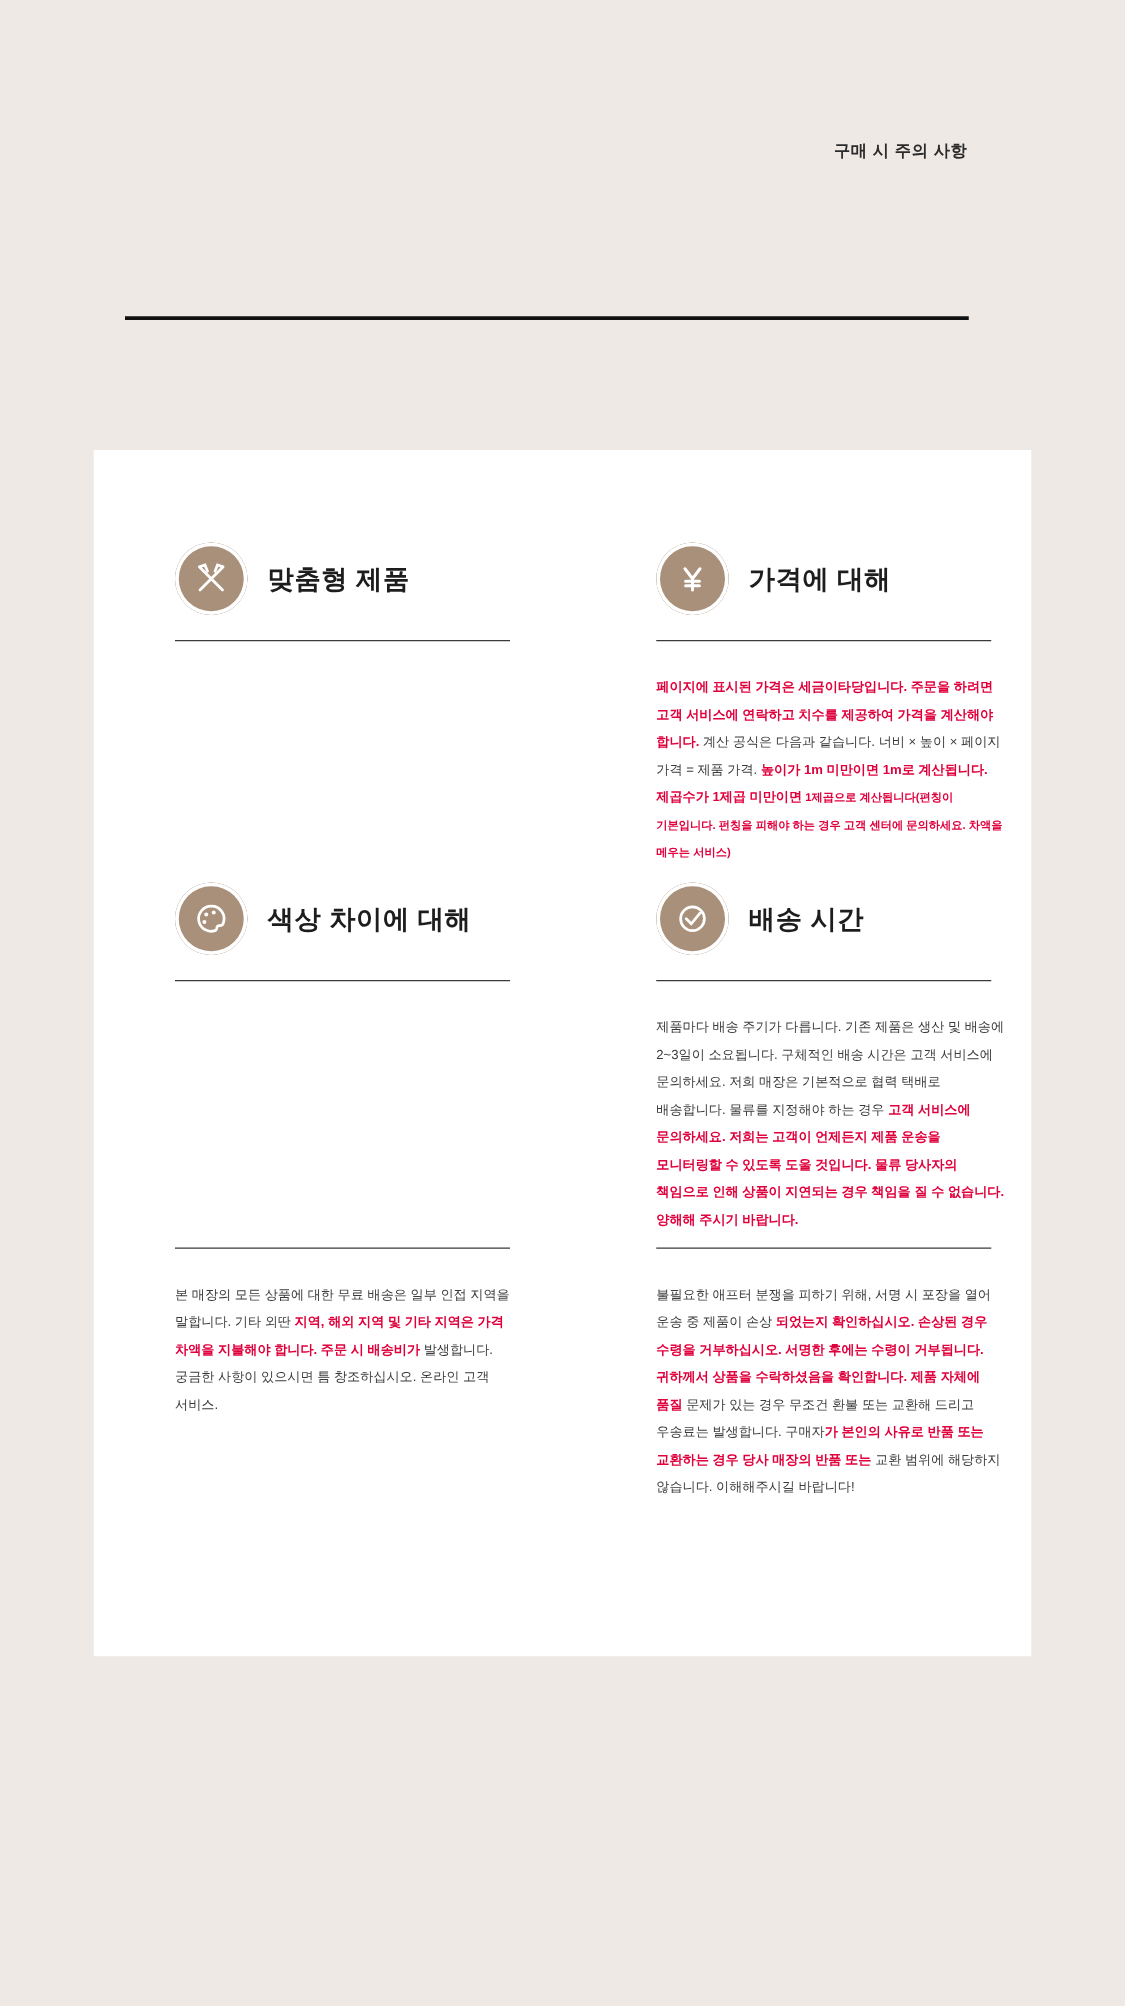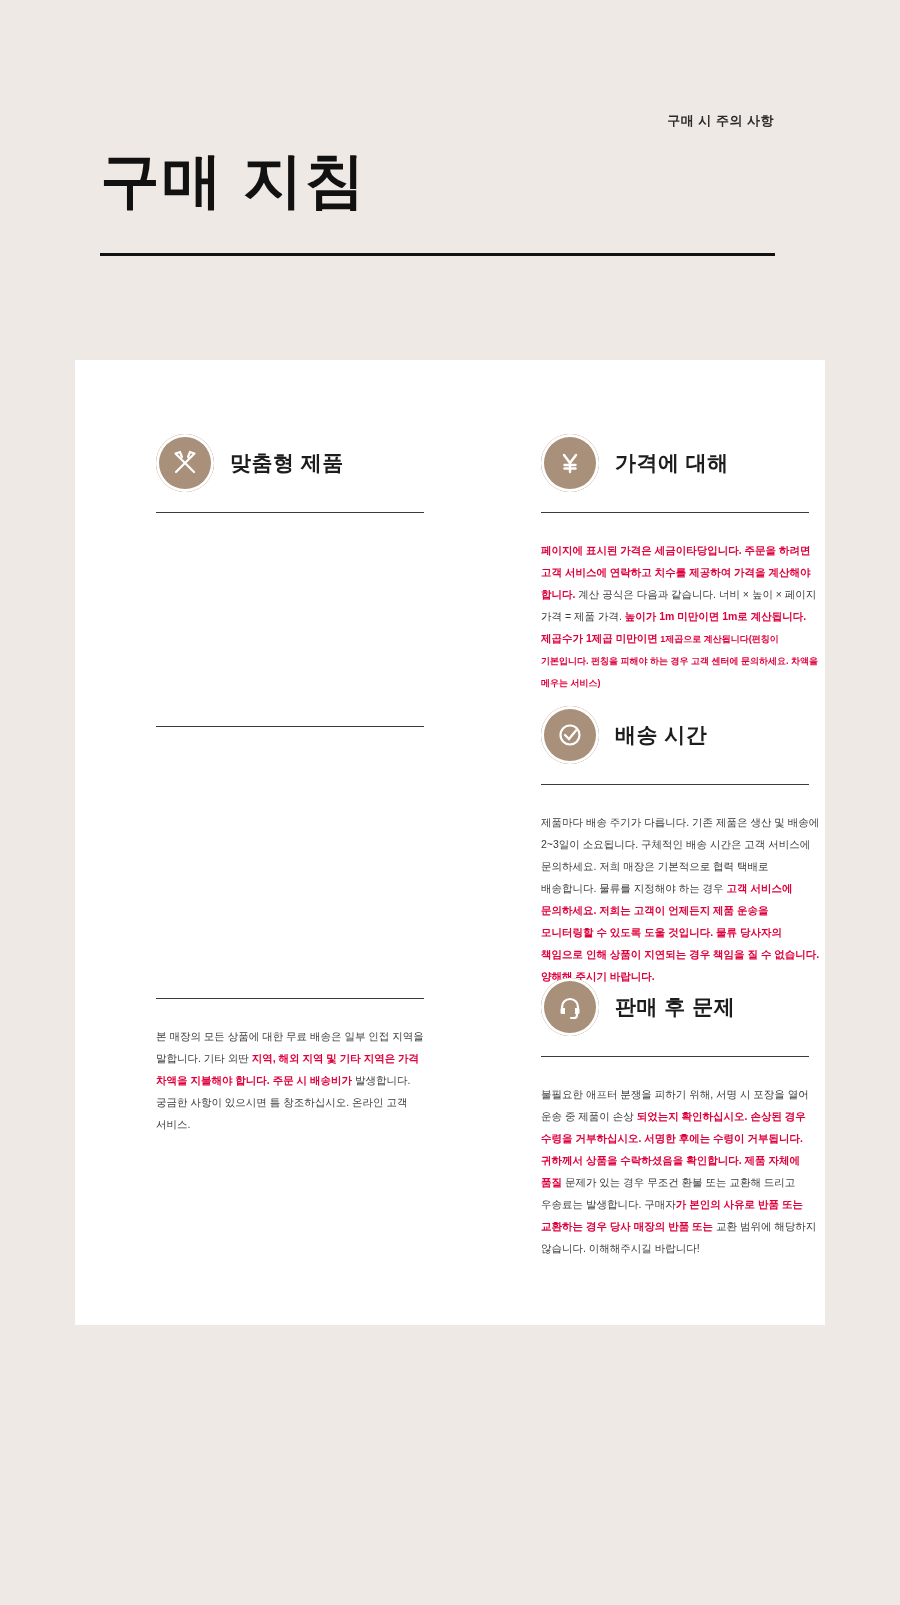--- a/index.html
+++ b/index.html
@@ -64,21 +64,20 @@
   }
 
   .grid {
     position: absolute;
     top: 60px;
     left: 0;
     width: 750px;
     display: grid;
     grid-template-columns: 1fr 1fr;
     grid-row-gap: 0px;
-    padding-left: 16px;
   }
 
   .cell {
     padding: 14px 40px 0 45px;
     box-sizing: border-box;
     height: 272px;
   }
 
   .cell-head {
     display: flex;
@@ -132,21 +131,20 @@
   }
 
   .cell.right .cell-rule { width: 268px; }
 </style>
 </head>
 <body>
 
 <div class="page">
 
   <div class="eyebrow">구매 시 주의 사항</div>
-  <div class="title">구매 지침</div>
   <div class="title-rule"></div>
 
   <div class="card">
     <div class="grid">
 
       <div class="cell left">
         <div class="cell-head">
           <div class="icon-circle">
             <svg width="30" height="30" viewBox="0 0 30 30">
               <g stroke="#ffffff" stroke-width="2.2" fill="none" stroke-linecap="round">
@@ -176,20 +174,33 @@
           </div>
           <div class="cell-title">가격에 대해</div>
         </div>
         <div class="cell-rule"></div>
         <div class="cell-body">
           <span class="hl">페이지에 표시된 가격은 세금이타당입니다. 주문을 하려면 고객 서비스에 연락하고 치수를 제공하여 가격을 계산해야 합니다.</span><span> 계산 공식은 다음과 같습니다. 너비 × 높이 × 페이지 가격 = 제품 가격.</span><span class="hl"> 높이가 1m 미만이면 1m로 계산됩니다. 제곱수가 1제곱 미만이면</span><span class="hl sm"> 1제곱으로 계산됩니다(편칭이 기본입니다. 펀칭을 피해야 하는 경우 고객 센터에 문의하세요. 차액을 메우는 서비스)</span>
         </div>
       </div>
 
       <div class="cell left">
+        <div class="cell-head">
+          <div class="icon-circle">
+            <svg width="30" height="30" viewBox="0 0 30 30">
+              <g fill="none" stroke="#ffffff" stroke-width="2.2" stroke-linecap="round">
+                <path d="M15 5 a10 10 0 1 0 3 19.5 c2-0.6 1-2.6 2-3.5 1-1 4 0.4 4.6-2.4 A10 10 0 0 0 15 5z"></path>
+              </g>
+              <circle cx="11" cy="11.5" r="1.6" fill="#ffffff"></circle>
+              <circle cx="17" cy="10" r="1.6" fill="#ffffff"></circle>
+              <circle cx="9.5" cy="17.5" r="1.6" fill="#ffffff"></circle>
+            </svg>
+          </div>
+          <div class="cell-title">색상 차이에 대해</div>
+        </div>
         <div class="cell-rule"></div>
       </div>
 
       <div class="cell right">
         <div class="cell-head">
           <div class="icon-circle">
             <svg width="30" height="30" viewBox="0 0 30 30">
               <g fill="none" stroke="#ffffff" stroke-width="2.2" stroke-linecap="round">
                 <circle cx="15" cy="15" r="9.5"></circle>
                 <path d="M10 15 L14 19 L21 10.5"></path>
@@ -205,33 +216,20 @@
       </div>
 
       <div class="cell left">
         <div class="cell-rule"></div>
         <div class="cell-body">
           <span>본 매장의 모든 상품에 대한 무료 배송은 일부 인접 지역을 말합니다. 기타 외딴 </span><span class="hl">지역, 해외 지역 및 기타 지역은 가격 차액을 지불해야 합니다. 주문 시 배송비가</span><span> 발생합니다. 궁금한 사항이 있으시면 틈 창조하십시오. 온라인 고객 서비스.</span>
         </div>
       </div>
 
       <div class="cell right">
-        <div class="cell-head">
-          <div class="icon-circle">
-            <svg width="30" height="30" viewBox="0 0 30 30">
-              <g fill="none" stroke="#ffffff" stroke-width="2.2" stroke-linecap="round">
-                <path d="M7 17 v-2 a8 8 0 0 1 16 0 v2"></path>
-                <path d="M7 16 h3 v6 h-3 a1.5 1.5 0 0 1 -1.5 -1.5 v-3 A1.5 1.5 0 0 1 7 16z" fill="#ffffff" stroke="none"></path>
-                <path d="M23 16 h-3 v6 h3 a1.5 1.5 0 0 0 1.5 -1.5 v-3 A1.5 1.5 0 0 0 23 16z" fill="#ffffff" stroke="none"></path>
-                <path d="M22 22 v1 a3 3 0 0 1 -3 3 h-3"></path>
-              </g>
-            </svg>
-          </div>
-          <div class="cell-title">판매 후 문제</div>
-        </div>
         <div class="cell-rule"></div>
         <div class="cell-body">
           <span>불필요한 애프터 분쟁을 피하기 위해, 서명 시 포장을 열어 운송 중 제품이 손상 </span><span class="hl">되었는지 확인하십시오. 손상된 경우 수령을 거부하십시오. 서명한 후에는 수령이 거부됩니다. 귀하께서 상품을 수락하셨음을 확인합니다. 제품 자체에 품질</span><span> 문제가 있는 경우 무조건 환불 또는 교환해 드리고 우송료는 발생합니다. 구매자</span><span class="hl">가 본인의 사유로 반품 또는 교환하는 경우 당사 매장의 반품 또는</span><span> 교환 범위에 해당하지 않습니다. 이해해주시길 바랍니다!</span>
         </div>
       </div>
 
     </div>
   </div>
 </div>
 

